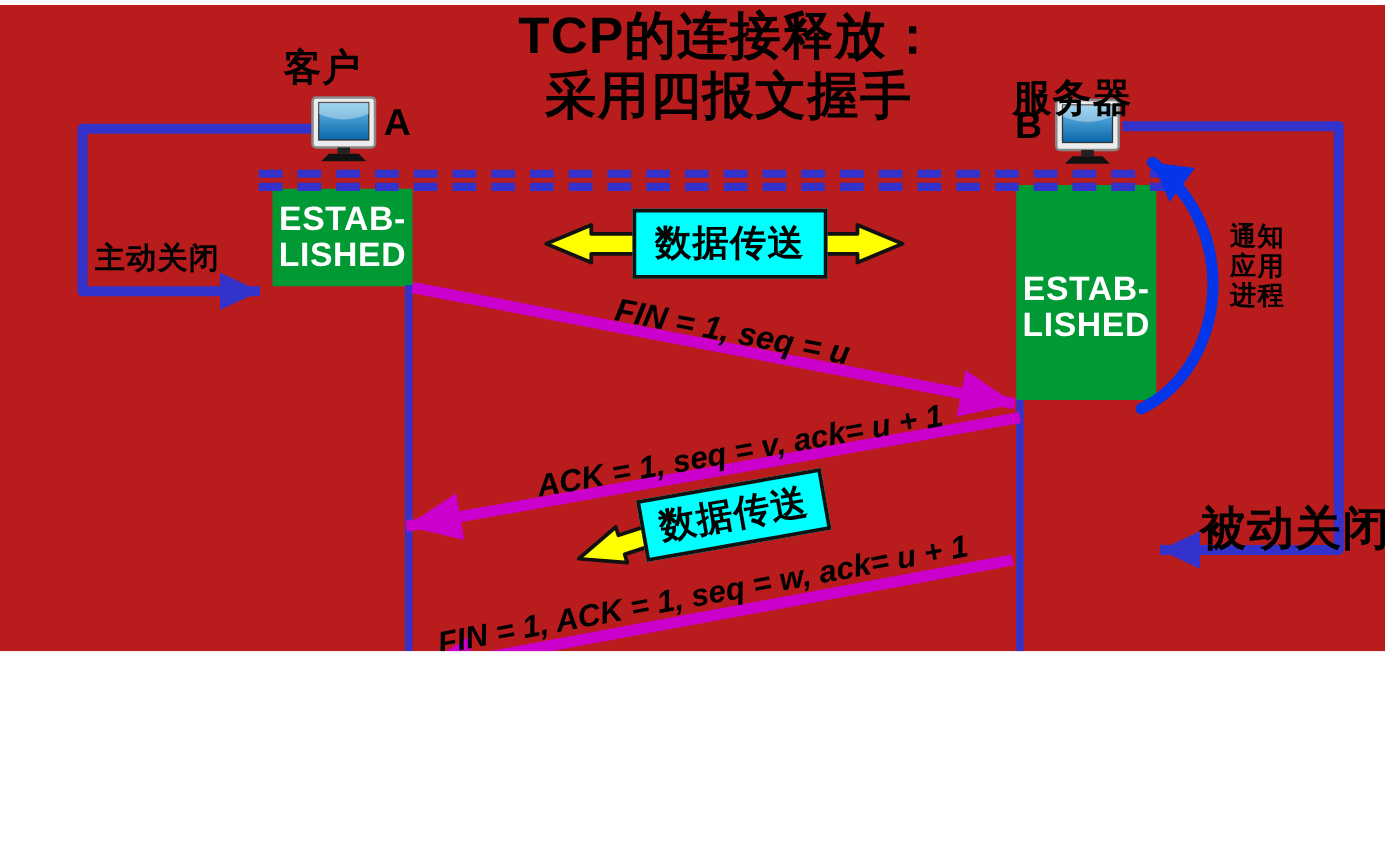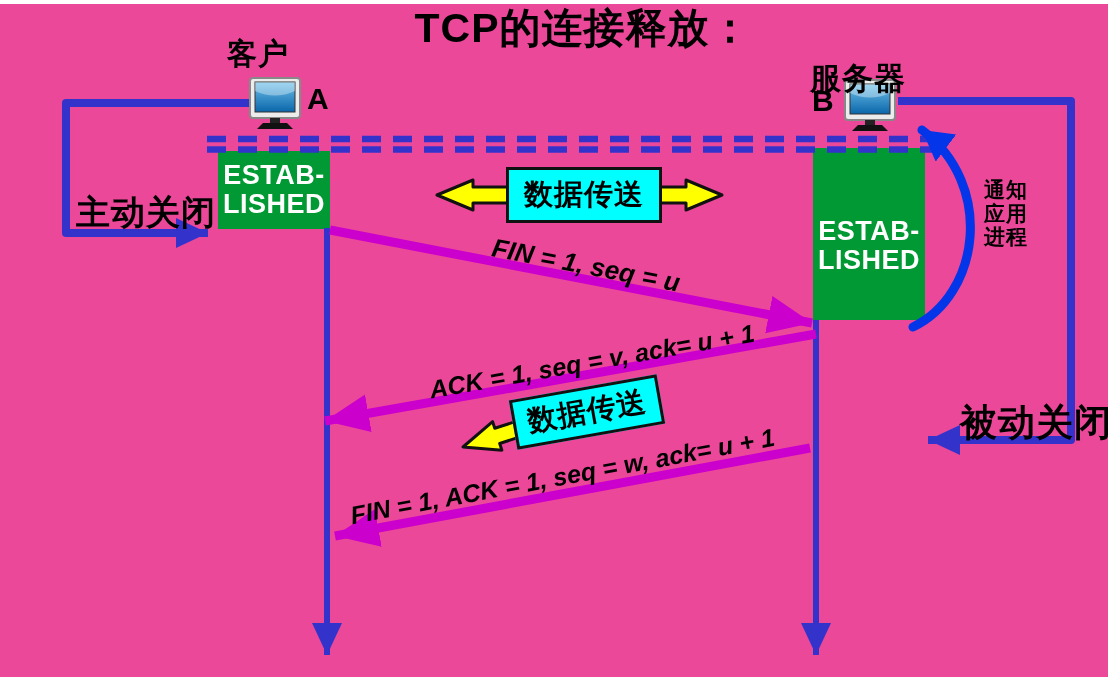--- a/index.html
+++ b/index.html
@@ -1,32 +1,32 @@
 <!DOCTYPE html>
 <html><head>
 <meta charset="utf-8">
 <style>
   html,body{margin:0;padding:0;background:#ffffff;}
   #stage{
-    position:relative;width:1108px;height:681px;overflow:hidden;
-    background:#ec4899;
+    position:relative;width:1108px;height:521px;overflow:hidden;
+    background:#b91c1c;
     font-family:"Liberation Sans","DejaVu Sans",sans-serif;
     color:#000;
   }
   .edge{position:absolute;left:0;width:1108px;height:4px;background:#fff;}
   #svg-layer{position:absolute;left:0;top:0;z-index:2;}
   .txt{position:absolute;z-index:3;font-weight:bold;white-space:nowrap;}
   .cn{letter-spacing:1px;}
   #title{left:368px;top:5px;width:430px;text-align:center;
          font-size:41px;line-height:1.17;letter-spacing:1px;}
   #client-label{left:227px;top:34px;font-size:30px;}
   #client-id{left:307px;top:82px;font-size:30px;}
   #server-label{left:810px;top:46px;font-size:31px;margin-top:12px;}
   #server-id{left:812px;top:84px;font-size:30px;}
-  #active-close{left:76px;top:190px;font-size:34px;}
+  #active-close{left:76px;top:190px;font-size:24px;}
   #passive-close{left:960px;top:398px;font-size:37px;}
   #notify{left:984px;top:178px;font-size:21px;line-height:1.12;text-align:center;}
   .state-box{
     position:absolute;z-index:3;display:flex;flex-direction:column;
     align-items:center;justify-content:center;
     color:#fff;font-weight:bold;font-size:27px;line-height:1.06;
     letter-spacing:0.5px;background:transparent;
   }
   #state-a{left:218px;top:151px;width:112px;height:78px;}
   #state-b{left:813px;top:148px;width:112px;height:172px;padding-top:24px;box-sizing:border-box;}
@@ -97,20 +97,21 @@
     <g transform="translate(463,447) rotate(-18)">
       <polygon points="0,0 36,-15 36,-8 100,-8 100,8 36,8 36,15" fill="#ffff00" stroke="#111" stroke-width="3" stroke-linejoin="round"></polygon>
     </g>
 
     <use href="#pc" x="250" y="78"></use>
     <use href="#pc" x="845" y="80"></use>
   </svg>
 
   <div id="title" class="txt">
     <div>TCP的连接释放：</div>
+    <div>采用四报文握手</div>
   </div>
 
   <div id="client-label" class="txt cn">客户</div>
   <div id="client-id" class="txt">A</div>
 
   <div id="server-label" class="txt cn">服务器</div>
   <div id="server-id" class="txt">B</div>
 
   <div id="active-close" class="txt cn">主动关闭</div>
   <div id="passive-close" class="txt cn">被动关闭</div>

